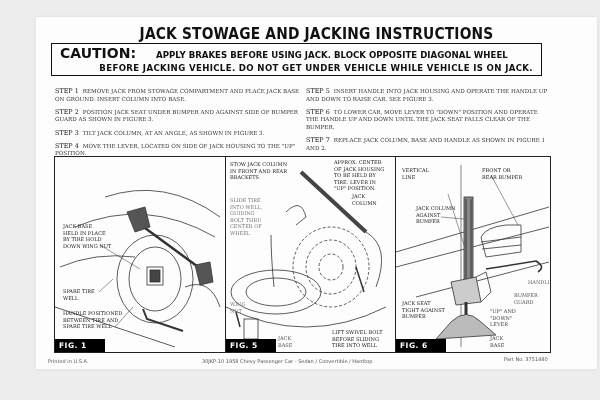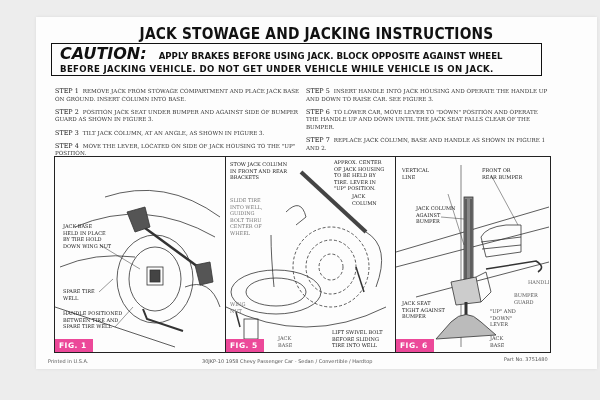--- a/index.html
+++ b/index.html
@@ -24,22 +24,22 @@
   }
   .caution {
     position: absolute; left: 15px; top: 26px; width: 491px; height: 33px;
     border: 1.5px solid #111;
     padding: 2px 8px 0 8px;
     box-sizing: border-box;
     font-family: "DejaVu Sans", sans-serif;
     font-weight: bold; color: #111;
   }
   .caution .line1 { font-size: 8.6px; white-space: nowrap; line-height: 15px; }
-  .caution .line1 .big { font-size: 16px; margin-right: 12px; font-style: italic; }
-  .caution .line2 { font-size: 8.6px; white-space: nowrap; line-height: 11px; letter-spacing: 0.35px; }
+  .caution .line1 .big { font-size: 14px; margin-right: 20px; }
+  .caution .line2 { font-size: 8.6px; white-space: nowrap; line-height: 11px; letter-spacing: 0.35px; text-align: right; }
   .steps {
     position: absolute; top: 71px;
     font-family: "DejaVu Serif", serif;
     font-size: 5.6px; line-height: 7.6px; color: #333;
     text-transform: uppercase;
   }
   .steps.left { left: 19px; width: 245px; }
   .steps.right { left: 270px; width: 243px; }
   .step { margin-bottom: 5.6px; }
   .step .num { font-weight: normal; color: #111; font-size: 6.4px; margin-right: 4px; }
@@ -53,23 +53,23 @@
     border-right: 1.5px solid #222;
     overflow: hidden;
   }
   .fig:last-child { border-right: none; }
   .fig1 { width: 171px; }
   .fig2 { width: 170px; }
   .fig3 { width: 153px; }
   .fig svg { position: absolute; left: 0; top: 0; }
   .fig-label {
     position: absolute; left: 0; bottom: 0;
-    background: #ec4899; color: #fff;
+    background: #000000; color: #fff;
     font-family: "DejaVu Sans", sans-serif; font-weight: bold;
-    font-size: 7.5px; padding: 2px 6px 2px 4px; letter-spacing: 0.5px;
+    font-size: 7.5px; padding: 2px 18px 2px 4px; letter-spacing: 0.5px;
   }
   .callout {
     position: absolute;
     font-family: "DejaVu Serif", serif;
     font-size: 5px; line-height: 6.6px; color: #222;
     text-transform: uppercase; white-space: pre;
   }
   .footer {
     position: absolute; top: 341px;
     font-family: "DejaVu Sans", sans-serif; font-size: 5px; color: #555;
@@ -77,21 +77,21 @@
   }
 </style>
 </head>
 <body>
 
 <div class="sheet">
   <div class="title">JACK STOWAGE AND JACKING INSTRUCTIONS</div>
 
   <div class="caution">
     <div class="line1">
-      <span class="big">CAUTION:</span><span>APPLY BRAKES BEFORE USING JACK.  BLOCK OPPOSITE AGAINST WHEEL</span>
+      <span class="big">CAUTION:</span><span>APPLY BRAKES BEFORE USING JACK.  BLOCK OPPOSITE DIAGONAL WHEEL</span>
     </div>
     <div class="line2">BEFORE JACKING VEHICLE. DO NOT GET UNDER VEHICLE WHILE VEHICLE IS ON JACK.</div>
   </div>
 
   <div class="steps left">
     <div class="step"><span class="num">STEP 1</span><span>Remove jack from stowage compartment and place jack base on ground.  Insert column into base.</span></div>
     <div class="step"><span class="num">STEP 2</span><span>Position jack seat under bumper and against side of bumper guard as shown in figure 3.</span></div>
     <div class="step"><span class="num">STEP 3</span><span>Tilt jack column, at an angle, as shown in figure 3.</span></div>
     <div class="step"><span class="num">STEP 4</span><span>Move the lever, located on side of jack housing to the "up" position.</span></div>
   </div>

